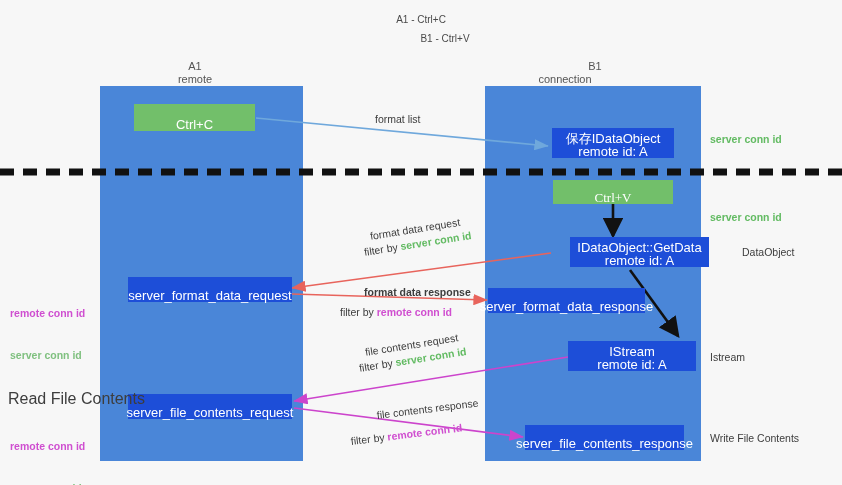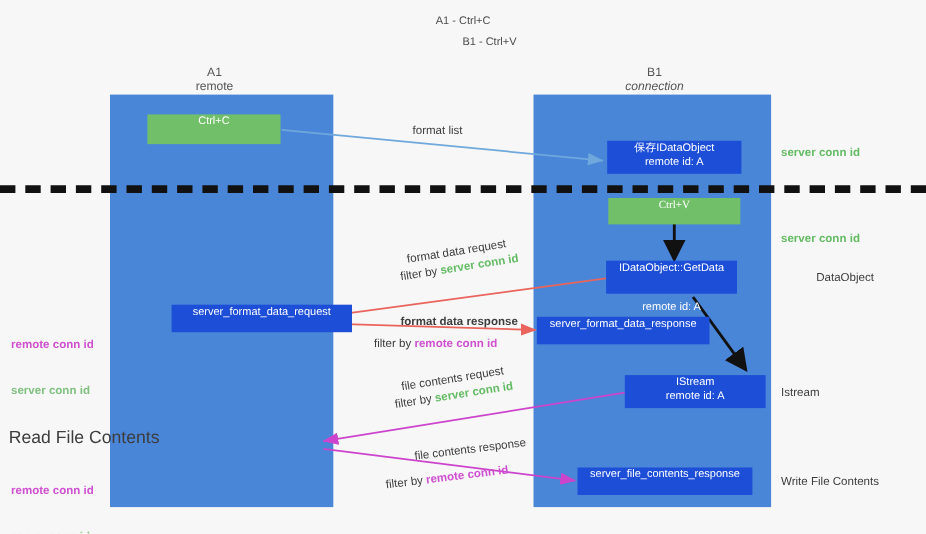--- a/index.html
+++ b/index.html
@@ -45,24 +45,24 @@
   .lane {
     position: absolute;
     background: #4a86d8;
   }
   .node {
     position: absolute;
     box-sizing: border-box;
     display: flex;
     flex-direction: column;
     align-items: center;
-    justify-content: flex-start;
+    justify-content: flex-end;
     text-align: center;
     color: #ffffff;
-    font-size: 10px;
+    font-size: 13px;
     line-height: 13px;
     white-space: pre;
   }
   .node.green { background: #72bf6a; }
   .node.orange { background: #1d4ed8; }
   .lbl {
     position: absolute;
     font-size: 10.5px;
     line-height: 14px;
     color: #3d3d3d;
@@ -107,21 +107,21 @@
 <body>
 
 <div id="stage">
 
   <div class="title" style="top:10px;">A1 - Ctrl+C</div>
   <div class="title" style="top:29px;padding-left:24px;">B1 - Ctrl+V</div>
 
   <div class="col-head" style="left:130px; top:60px; width:130px;">A1</div>
   <div class="col-head" style="left:130px; top:73px; width:130px;">remote</div>
   <div class="col-head" style="left:530px; top:60px; width:130px;">B1</div>
-  <div class="col-head" style="left:530px; top:73px; width:130px;font-style:italic;">connection</div>
+  <div class="col-head" style="left:500px; top:73px; width:130px;">connection</div>
 
   <div class="lane" style="left:100px; top:86px; width:203px; height:375px;"></div>
   <div class="lane" style="left:485px; top:86px; width:216px; height:375px;"></div>
 
   <svg id="svg-layer" viewBox="0 0 842 485">
     <defs>
       <marker id="ah-blue" markerWidth="9" markerHeight="7" refX="8.5" refY="3.5" orient="auto">
         <polygon points="0 0, 9 3.5, 0 7" fill="#6fa8dc"></polygon>
       </marker>
       <marker id="ah-red" markerWidth="9" markerHeight="7" refX="8.5" refY="3.5" orient="auto">
@@ -149,35 +149,38 @@
 
     <line x1="568" y1="357" x2="294" y2="401" stroke="#cc44cc" stroke-width="1.6" marker-end="url(#ah-mag)"></line>
 
     <line x1="294" y1="408" x2="523" y2="437" stroke="#cc44cc" stroke-width="1.6" marker-end="url(#ah-mag)"></line>
   </svg>
 
   <div class="node green" style="left:134px; top:104px; width:121px; height:27px;">
     <span>Ctrl+C</span>
   </div>
 
-  <div class="node orange" style="left:128px; top:277px; width:164px; height:25px;margin-left:28px;">
+  <div class="node orange" style="left:128px; top:277px; width:164px; height:25px;">
     <span>server_format_data_request</span>
   </div>
 
+  <div class="node orange" style="left:128px; top:394px; width:164px; height:25px;">
+    <span>server_file_contents_request</span>
+  </div>
 
   <div class="node orange" style="left:552px; top:128px; width:122px; height:30px;">
     <span>保存IDataObject</span>
     <span>remote id: A</span>
   </div>
 
   <div class="node green" style="left:553px; top:180px; width:120px; height:24px;font-family:Liberation Serif, serif;">
     <span>Ctrl+V</span>
   </div>
 
-  <div class="node orange" style="left:551px; top:237px; width:119px; height:30px;gap:23px;">
+  <div class="node orange" style="left:570px; top:237px; width:139px; height:30px;">
     <span>IDataObject::GetData</span>
     <span>remote id: A</span>
   </div>
 
   <div class="node orange" style="left:488px; top:288px; width:157px; height:25px;">
     <span>server_format_data_response</span>
   </div>
 
   <div class="node orange" style="left:568px; top:341px; width:128px; height:30px;">
     <span>IStream</span>

